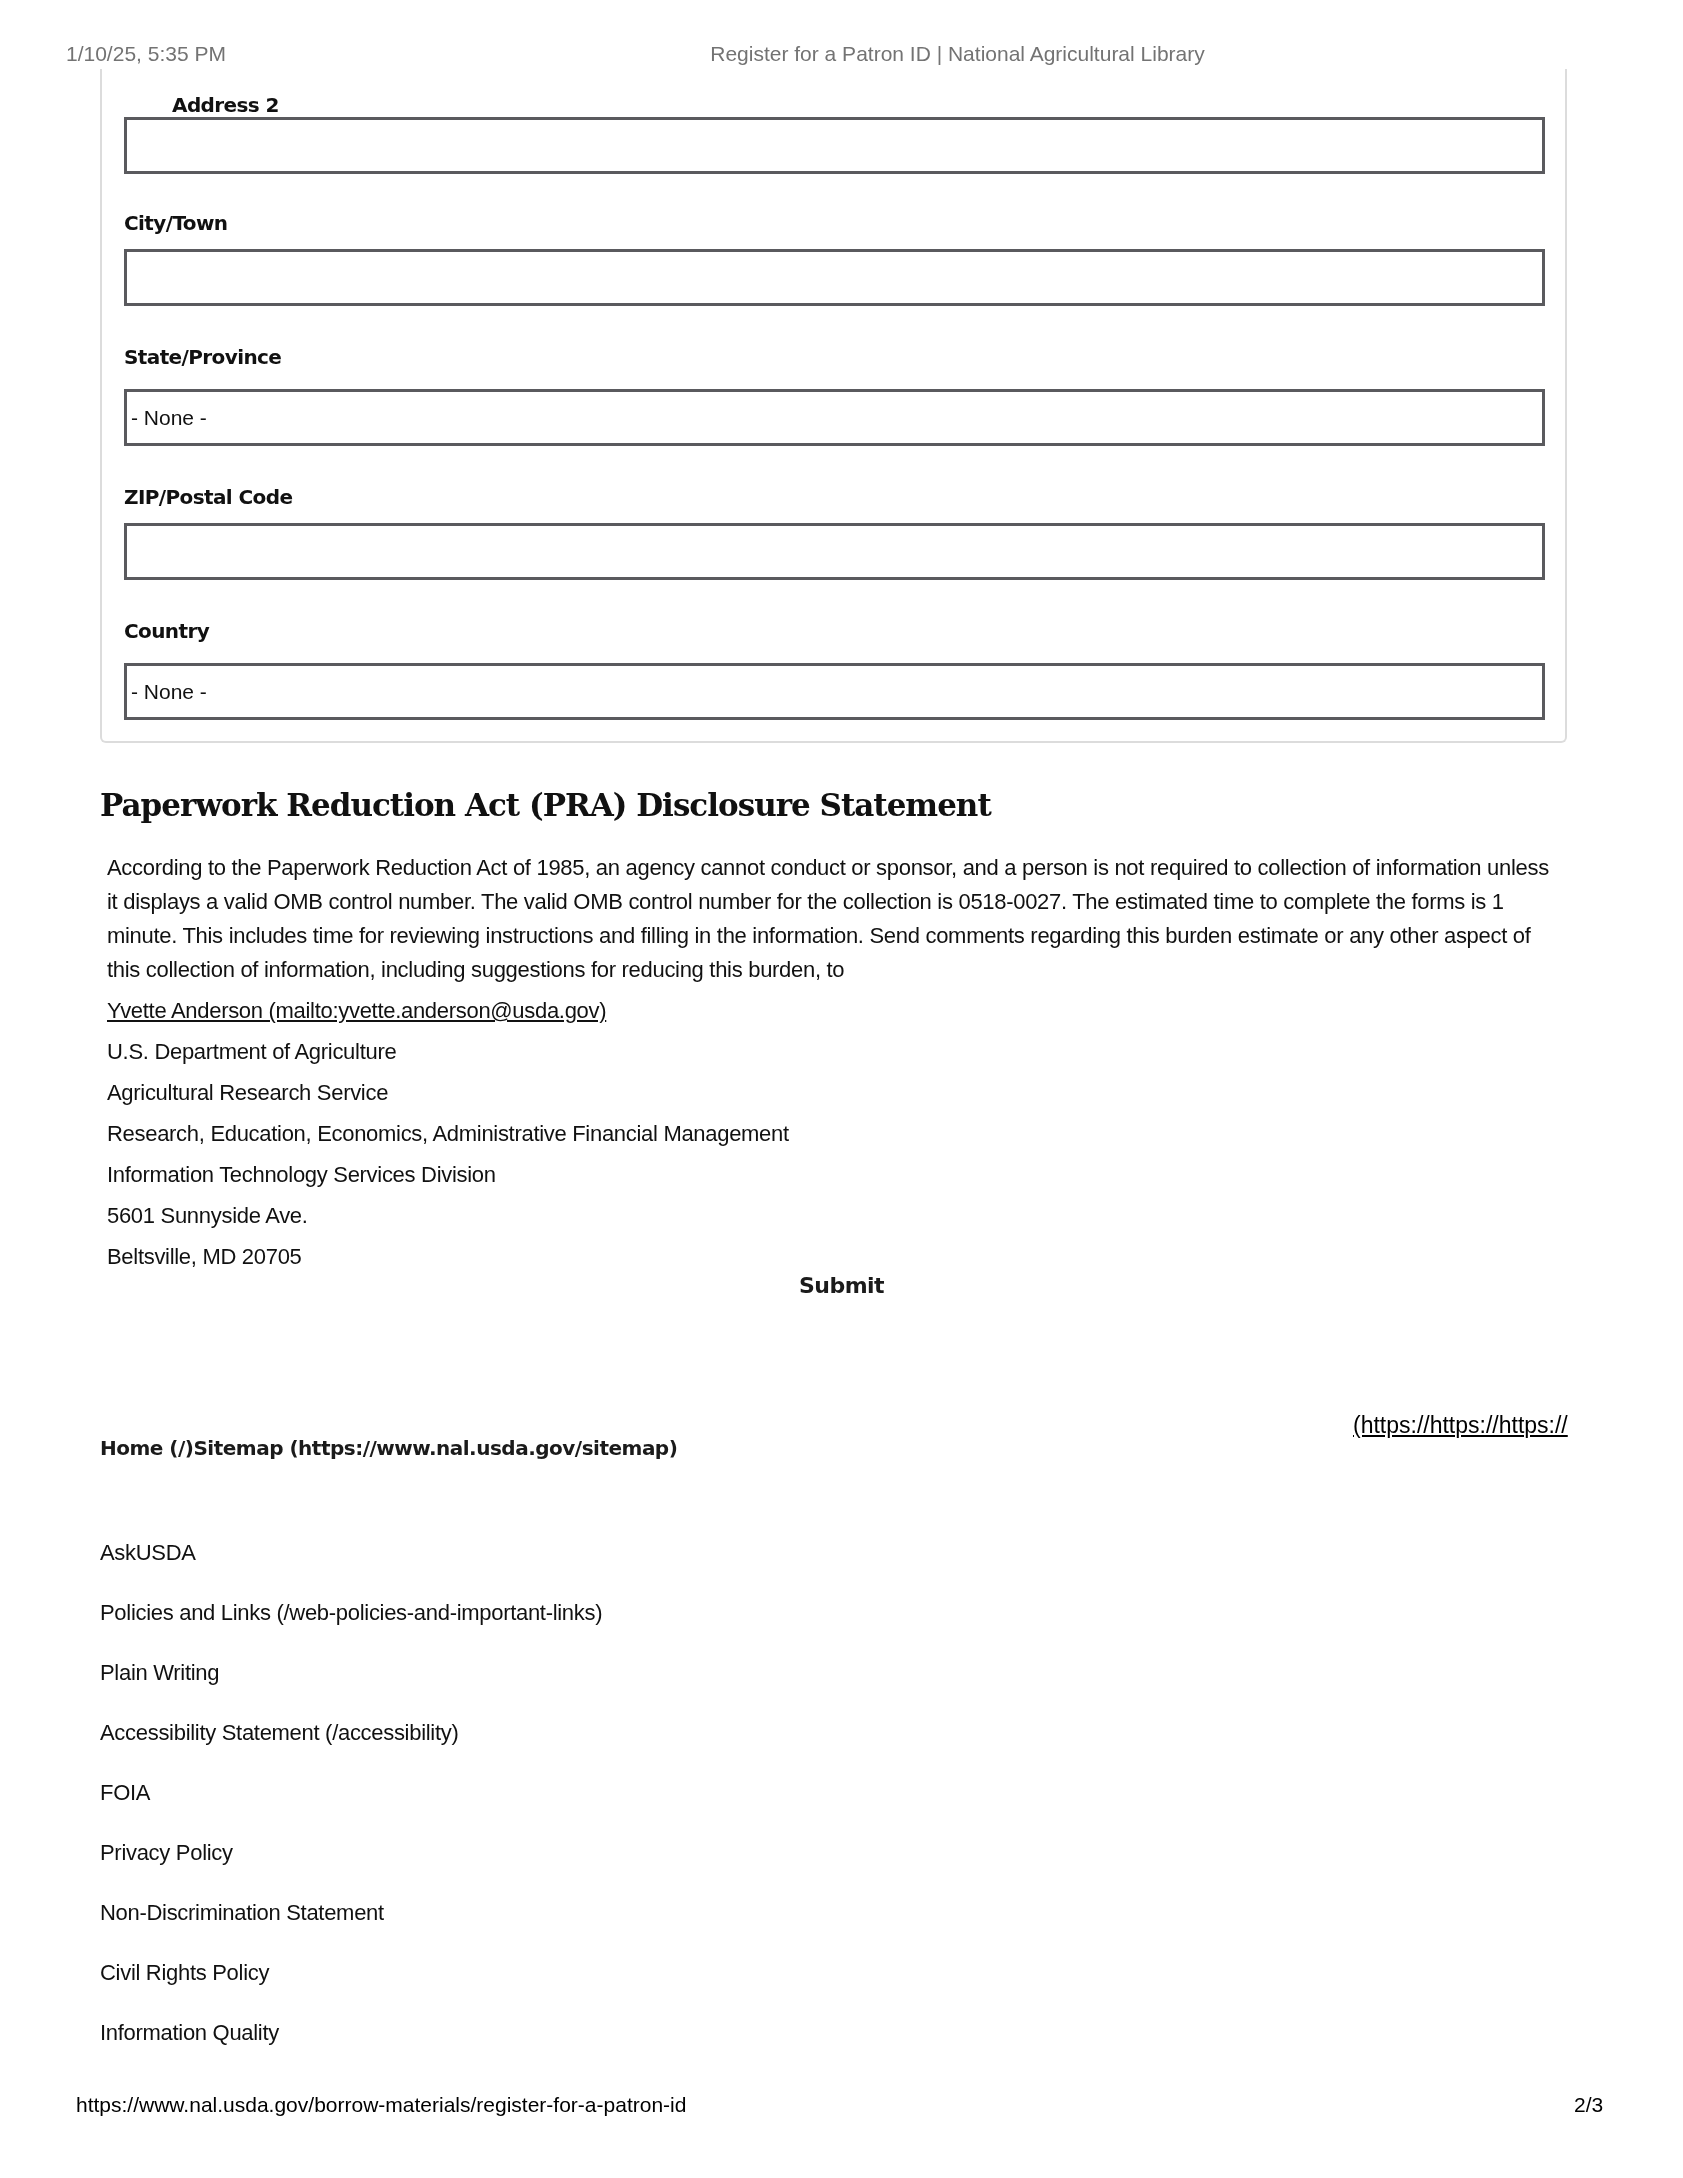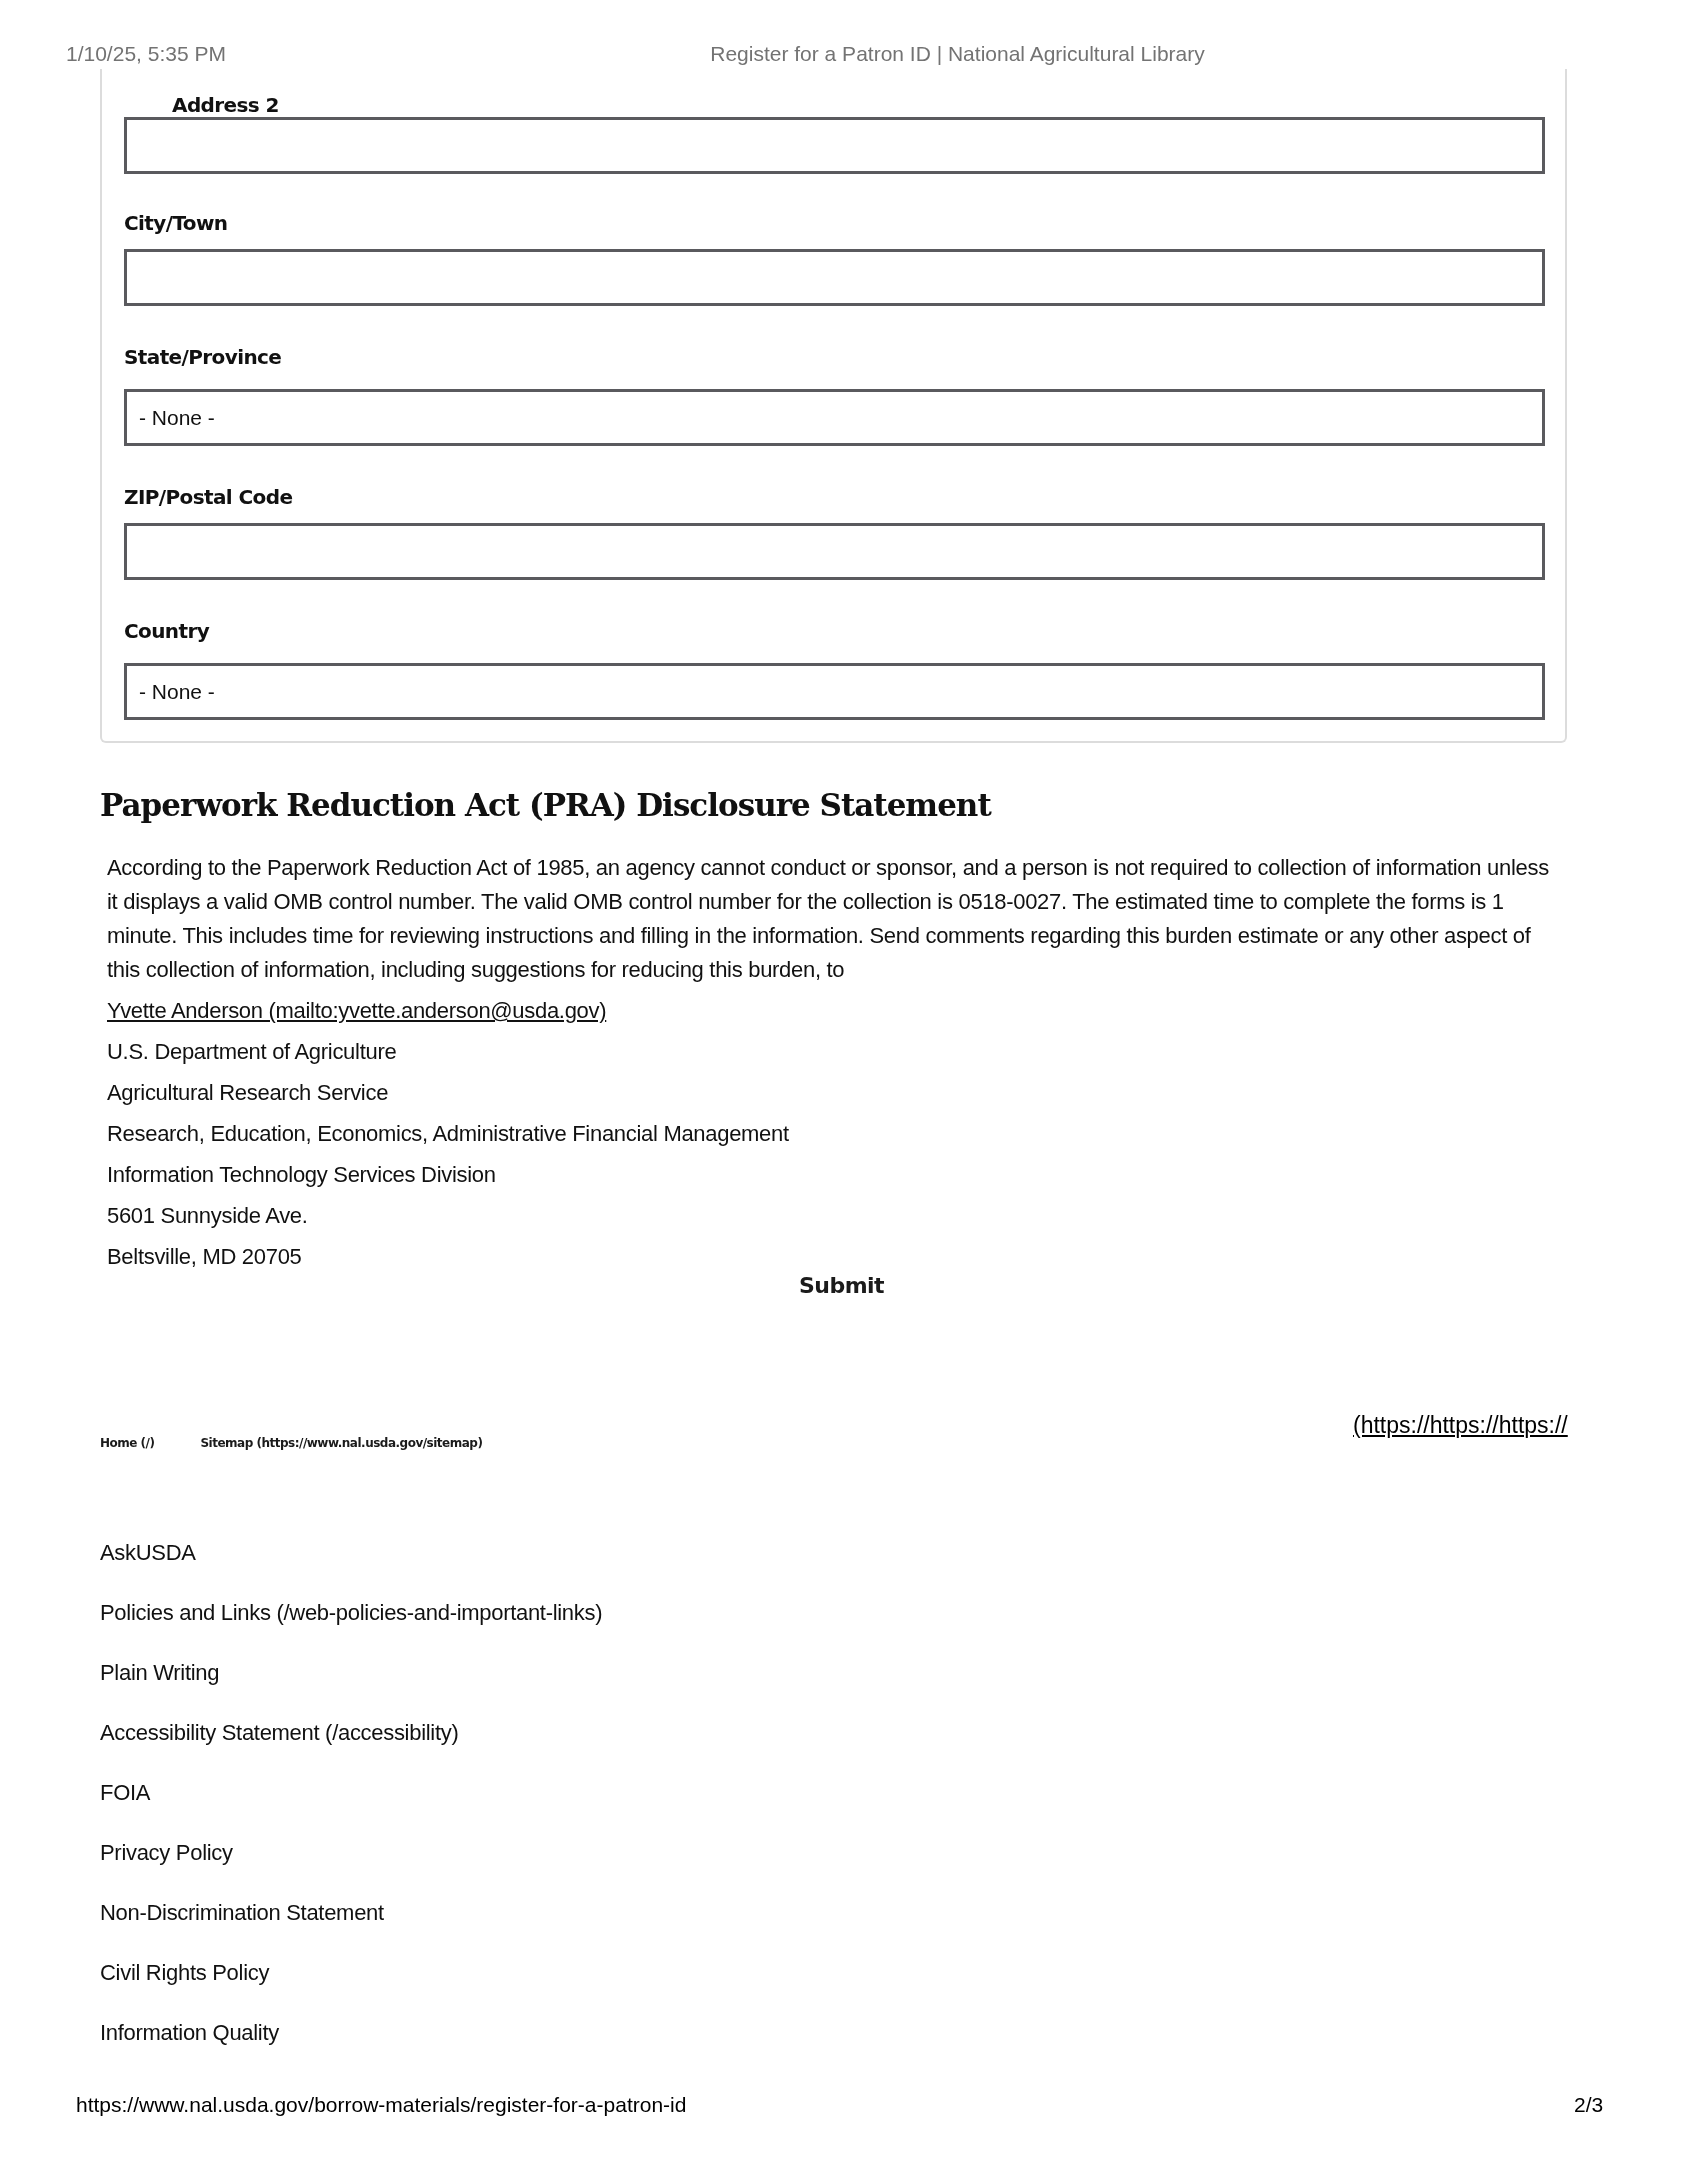--- a/index.html
+++ b/index.html
@@ -1,29 +1,29 @@
 <!DOCTYPE html>
 <html><head>
 <meta charset="utf-8">
 <style>
   html, body { margin: 0; padding: 0; background: #ffffff; }
   body { width: 1683px; height: 2178px; position: relative; overflow: hidden; color: #1b1b1b; font-family: "Liberation Sans", sans-serif; }
   .abs { position: absolute; }
   .print-header { font-family: "Liberation Sans", sans-serif; font-size: 21px; color: #737373; top: 42px; }
   .card { position: absolute; left: 100px; top: 69px; width: 1467px; height: 674px; border: 2px solid #dcdcdc; border-top: none; border-radius: 0 0 6px 6px; box-sizing: border-box; }
   .field-label { position: absolute; left: 124px; font-family: "DejaVu Sans", sans-serif; font-weight: bold; font-size: 20px; letter-spacing: -0.6px; color: #111; }
-  .field-input { position: absolute; left: 124px; width: 1421px; height: 57px; border: 3px solid #5a5a5e; box-sizing: border-box; background: #fff; font-family: "Liberation Sans", sans-serif; font-size: 21px; padding: 0 12px; display: flex; align-items: center; color: #111; }
+  .field-input { position: absolute; left: 124px; width: 1421px; height: 57px; border: 3px solid #5a5a5e; box-sizing: border-box; background: #fff; font-family: "Liberation Sans", sans-serif; font-size: 21px; padding: 0 4px; display: flex; align-items: center; color: #111; }
   .pra-title { position: absolute; left: 100px; top: 787px; font-family: "DejaVu Serif", serif; font-weight: bold; font-size: 31px; letter-spacing: -1px; color: #111; }
   .pra-body { position: absolute; left: 100px; top: 844px; width: 1485px; font-family: "Liberation Sans", sans-serif; font-size: 22px; line-height: 34px; color: #111; letter-spacing: -0.3px; }
   .pra-body p { margin: 7px; }
   .pra-link { color: #111; text-decoration: underline; }
   .submit { position: absolute; left: 0; width: 1683px; top: 1273px; text-align: center; font-family: "DejaVu Sans", sans-serif; font-weight: bold; font-size: 22px; letter-spacing: -0.5px; }
   .submit span { cursor: pointer; }
   .social-link { position: absolute; left: 1353px; top: 1412px; font-family: "Liberation Sans", sans-serif; font-size: 23px; text-decoration: underline; color: #000; white-space: nowrap; }
-  .footer-nav { position: absolute; left: 100px; top: 1436px; font-family: "DejaVu Sans", sans-serif; font-weight: bold; font-size: 12px; letter-spacing: -0.5px; display: flex; gap: 46px; }
+  .footer-nav { position: absolute; left: 100px; top: 1436px; font-family: "DejaVu Sans", sans-serif; font-weight: bold; font-size: 20px; letter-spacing: -0.5px; display: flex; }
   .footer-list { position: absolute; left: 100px; top: 1540px; font-family: "Liberation Sans", sans-serif; font-size: 22px; letter-spacing: -0.3px; color: #111; }
   .footer-list div { height: 60px; }
   .print-footer { font-family: "Liberation Sans", sans-serif; font-size: 21px; color: #000; top: 2093px; }
 </style>
 </head>
 <body>
 
 <div class="abs print-header" style="left:66px;">1/10/25, 5:35 PM</div>
 <div class="abs print-header" style="left:0;width:1915px;text-align:center;">Register for a Patron ID | National Agricultural Library</div>
 

